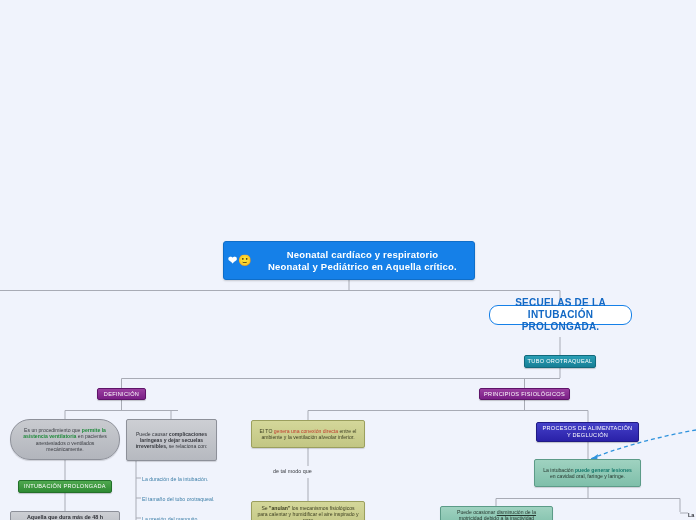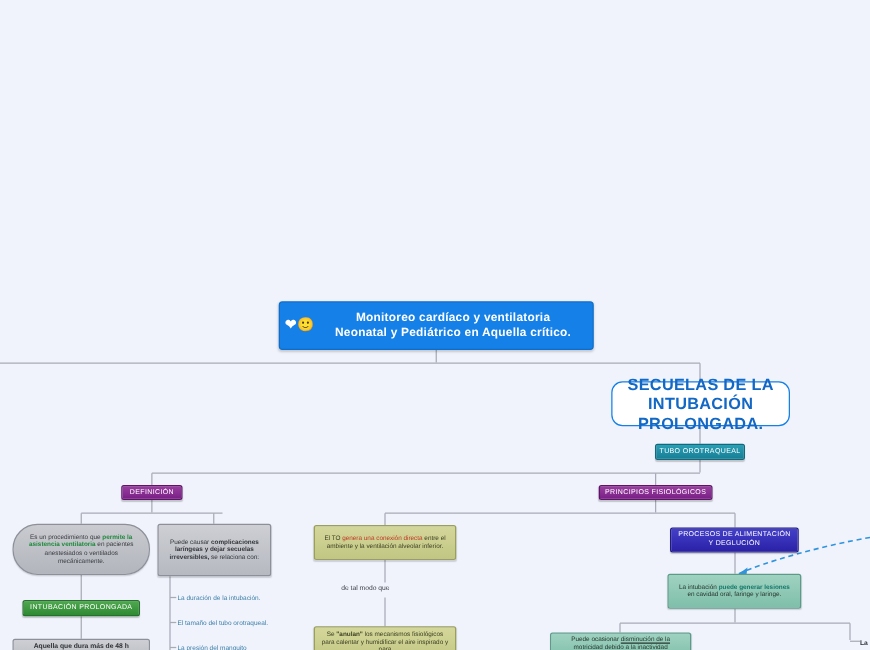--- a/index.html
+++ b/index.html
@@ -63,27 +63,27 @@
     flex: 1 1 auto;
     text-align: center;
     letter-spacing: 0.2px;
   }
 
   
   .secuelas {
     left: 489px;
     top: 305px;
     width: 143px;
-    height: 36px;
+    height: 20px;
     background: #ffffff;
     border: 1.4px solid #1580e8;
     border-radius: 9px;
     color: #1268c4;
     font-weight: bold;
-    font-size: 13px;
+    font-size: 10px;
     letter-spacing: 0.25px;
     display: flex;
     align-items: center;
     justify-content: center;
     padding: 0 5px;
   }
 
   
   .tubo {
     left: 524px;
@@ -370,21 +370,21 @@
 
     <g stroke="#2f93dd" stroke-width="1.3" stroke-dasharray="4 3" fill="none">
       <path d="M696,430 C660,436 610,450 591,459"></path>
     </g>
     <polygon points="591,459 598,454 597,461" fill="#2f93dd"></polygon>
   </svg>
 
   <div class="node root">
     <span class="icons">❤🙂</span>
     <span class="root-text">
-      <span>Monitoreo cardíaco y ventilatoria</span><br>
+      <span>Neonatal cardíaco y respiratorio</span><br>
       <span>Neonatal y Pediátrico en Aquella crítico.</span>
     </span>
   </div>
 
   <div class="node secuelas">
     <span>SECUELAS DE LA INTUBACIÓN PROLONGADA.</span>
   </div>
 
   <div class="node tubo">
     <span>TUBO OROTRAQUEAL</span>

